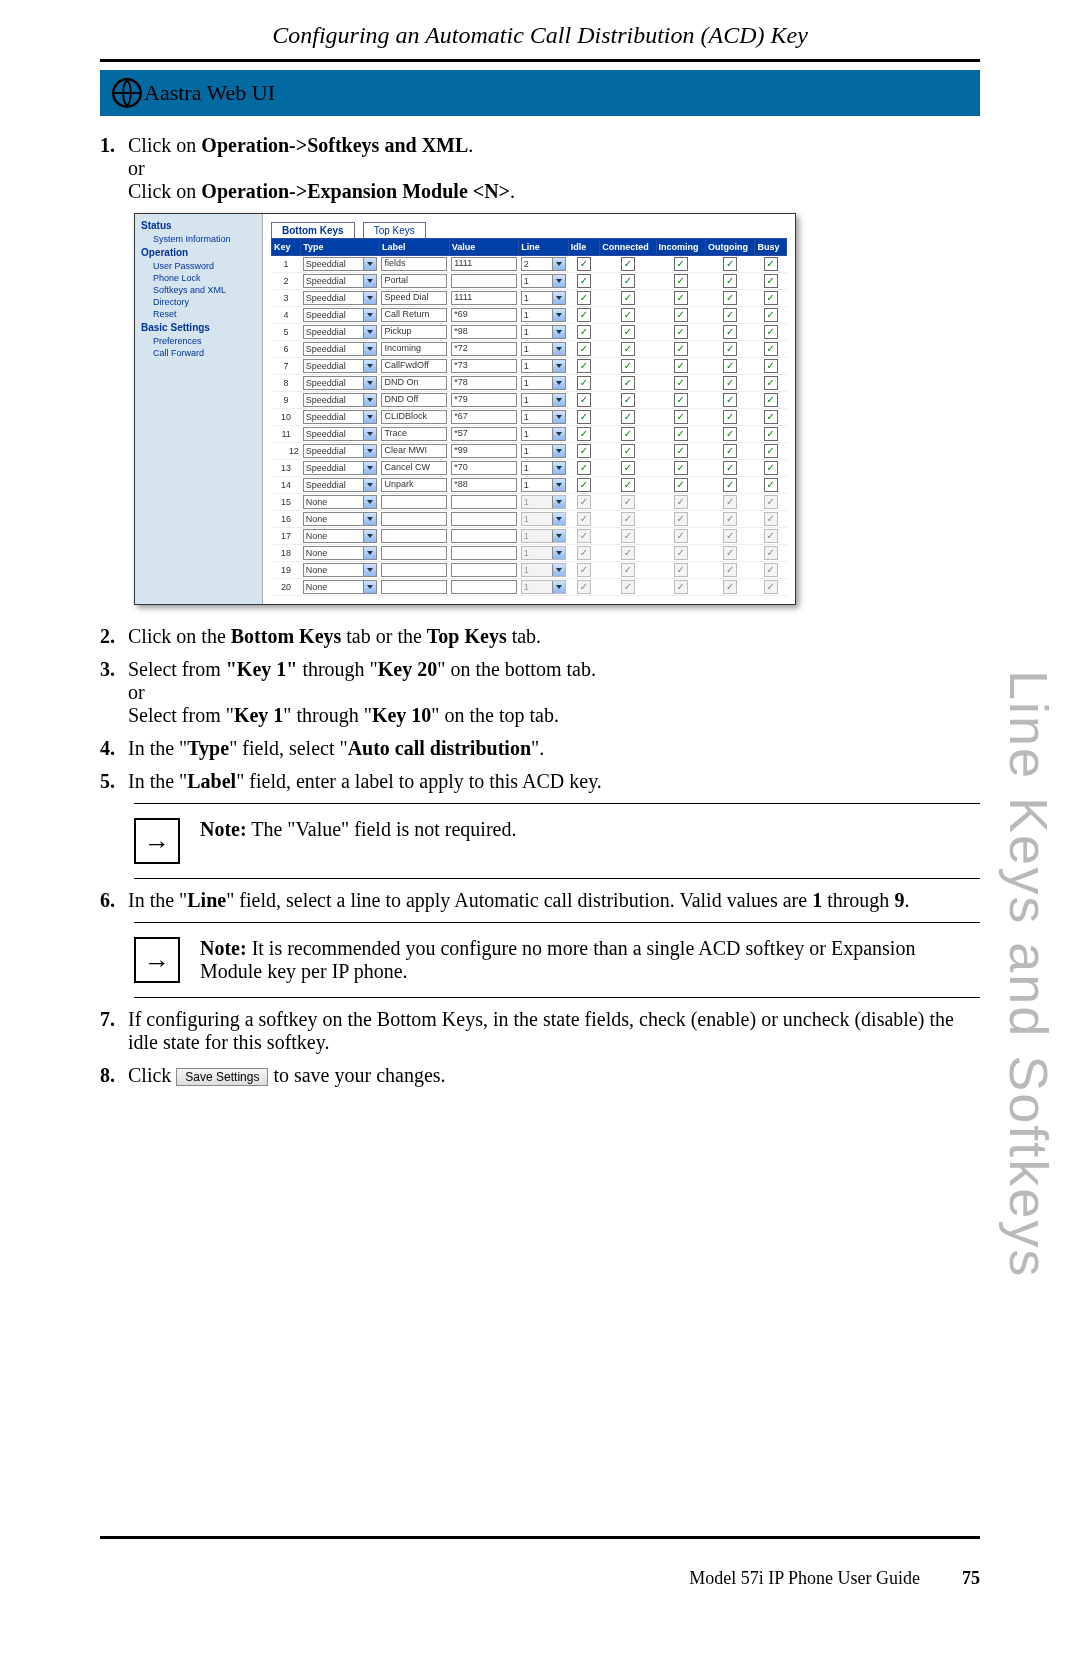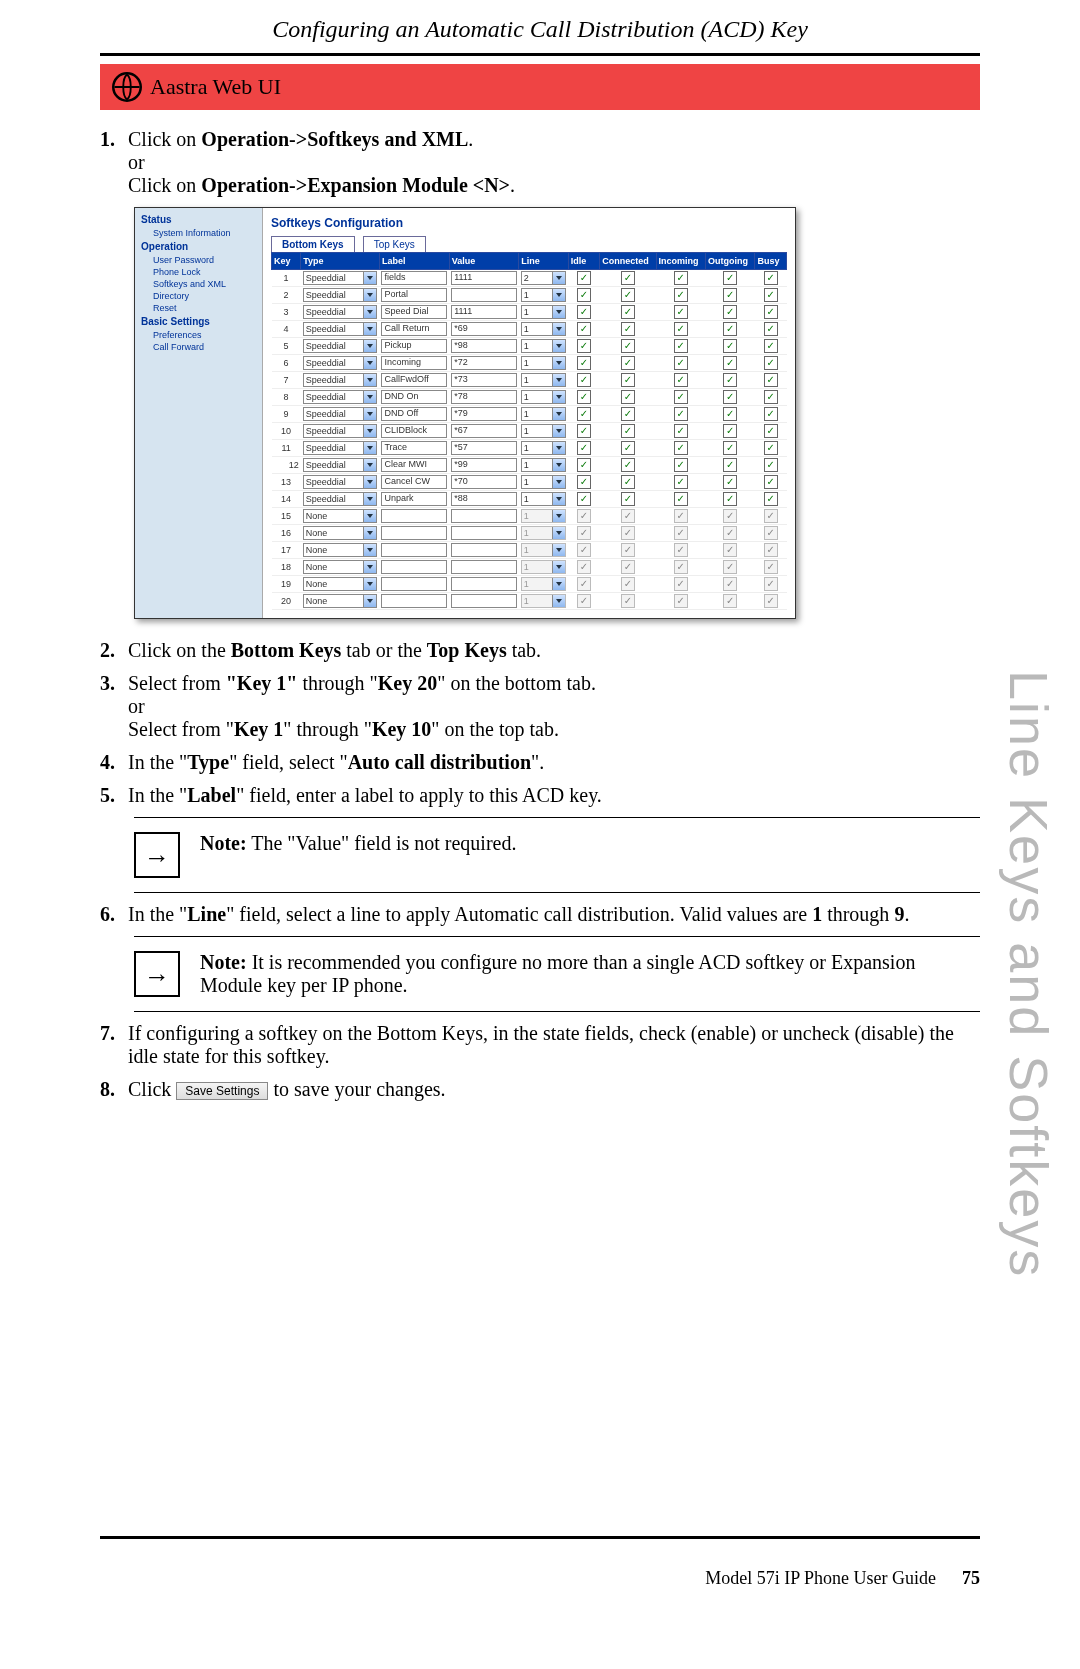--- a/index.html
+++ b/index.html
@@ -8,39 +8,39 @@
     color: #000;
     margin: 0;
     background: #fff;
   }
   .page {
     width: 1080px;
     height: 1629px;
     position: relative;
     margin: 0 auto;
     box-sizing: border-box;
-    padding: 16px 100px 40px 100px;
+    padding: 22px 100px 40px 100px;
   }
   .header-title {
     font-style: italic;
     font-size: 24px;
     text-align: center;
     margin-bottom: 10px;
   }
   hr.thick {
     border: none;
     border-top: 3px solid #000;
     margin: 0 0 8px 0;
   }
   .ui-bar {
-    background: #ef4444;
+    background: #0369a1;
     padding: 6px 10px;
     display: flex;
     align-items: center;
-    gap: 6px;
+    gap: 0;
     margin-bottom: 18px;
   }
   .globe-icon {
     width: 34px; height: 34px;
     display: inline-flex;
     align-items: center;
     justify-content: center;
   }
   .ui-bar-text {
     font-size: 22px;
@@ -202,21 +202,21 @@
     color: #b9b9b9;
     letter-spacing: 2px;
     font-family: Arial, sans-serif;
   }
   .footer {
     position:absolute;
     bottom: 40px;
     right: 100px;
     font-size: 18px;
   }
-  .footer .pg { font-weight: bold; margin-left: 26px; }
+  .footer .pg { font-weight: bold; margin-left: 42px; }
   hr.foot { border:none; border-top:3px solid #000; position:absolute; bottom:80px; left:100px; right:100px;}
 </style>
 </head>
 <body>
 
 <div class="page">
 
   <div class="header-title">Configuring an Automatic Call Distribution (ACD) Key</div>
   <hr class="thick">
 
@@ -250,21 +250,20 @@
         <div class="item">User Password</div>
         <div class="item">Phone Lock</div>
         <div class="item">Softkeys and XML</div>
         <div class="item">Directory</div>
         <div class="item">Reset</div>
         <div class="hdr">Basic Settings</div>
         <div class="item">Preferences</div>
         <div class="item">Call Forward</div>
       </div>
     <div class="ui-main">
-      <div class="ui-title">Softkeys Configuration</div>
       <div class="tabs">
         <div class="tab active">Bottom Keys</div>
         <div class="tab">Top Keys</div>
       </div>
       <table class="ui-table" id="ui-table">
         <colgroup>
           <col style="width:26px">
             <col style="width:70px">
             <col style="width:62px">
           <col style="width:62px">

